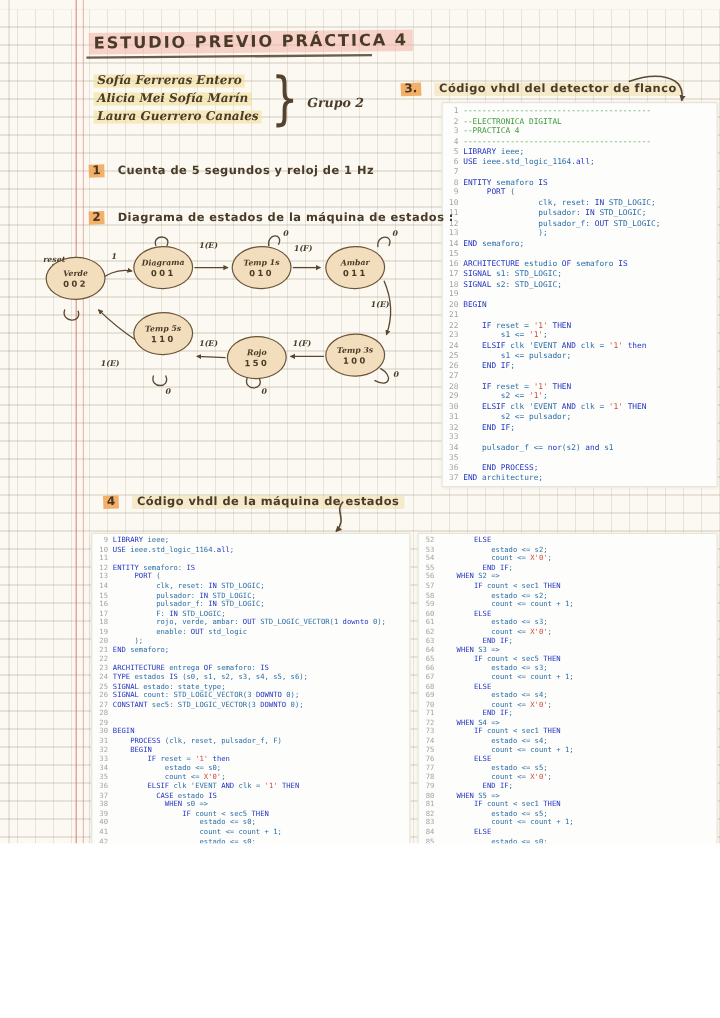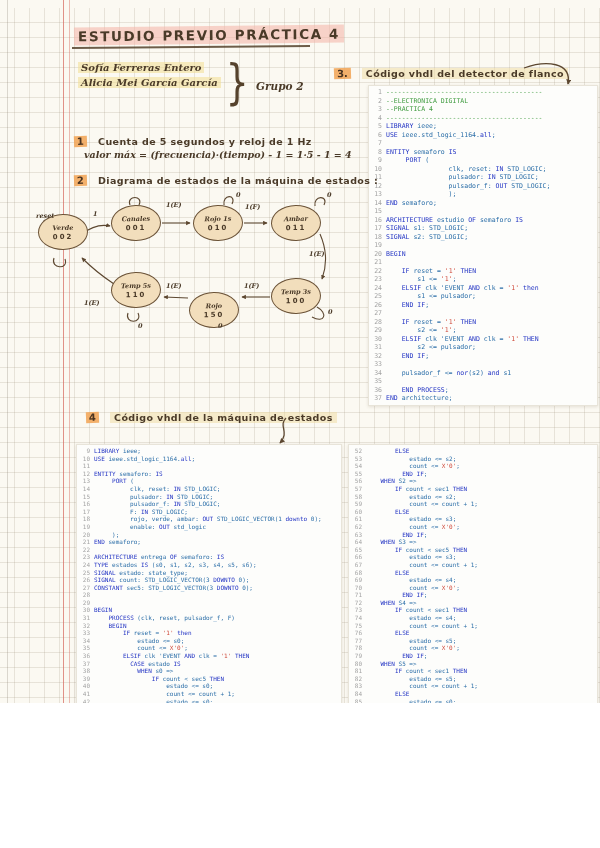--- a/index.html
+++ b/index.html
@@ -73,21 +73,22 @@
   <div class="margin-line m1"></div>
   <div class="margin-line m2"></div>
 
   <div class="title hand-print">
     <span class="hl-pink">ESTUDIO PREVIO PRÁCTICA 4</span>
   </div>
   <div class="title-underline"></div>
 
   <div class="authors hand-script">
     <div><span class="hl-yellow">Sofía Ferreras Entero</span></div>
-    <div><span class="hl-yellow">Alicia Mei García García</span></div>
+    <div><span class="hl-yellow">Alicia Mei Sofía Marín</span></div>
+    <div><span class="hl-yellow">Laura Guerrero Canales</span></div>
   </div>
   <div class="brace">}</div>
   <div class="group hand-script">Grupo 2</div>
 
   <div class="sec-head" style="left:334px;top:62px;">
     <span class="num-badge">3.</span>
     <span class="sec-title hl-soft hand-print">Código vhdl del detector de flanco</span>
   </div>
   <svg class="hand-arrow" style="left:522px;top:60px;" width="56" height="30">
     <defs>
@@ -135,21 +136,20 @@
       <div class="code-line"><span class="ln">34</span><span class="ct">    pulsador_f &lt;= <span class="tok-kw">nor</span>(s2) <span class="tok-kw">and</span> s1</span></div>
       <div class="code-line"><span class="ln">35</span><span class="ct"></span></div>
       <div class="code-line"><span class="ln">36</span><span class="ct">    <span class="tok-kw">END</span> <span class="tok-kw">PROCESS</span>;</span></div>
       <div class="code-line"><span class="ln">37</span><span class="ct"><span class="tok-kw">END</span> architecture;</span></div>
     </div>
 
   <div class="sec-head" style="left:74px;top:130px;">
     <span class="num-badge">1</span>
     <span class="sec-title hand-print">Cuenta de 5 segundos y reloj de 1 Hz</span>
   </div>
-  <div class="formula hand-script">valor máx = (frecuencia)·(tiempo) - 1 = 1·5 - 1 = 4</div>
 
   <div class="sec-head" style="left:74px;top:169px;">
     <span class="num-badge">2</span>
     <span class="sec-title hand-print">Diagrama de estados de la máquina de estados :</span>
   </div>
 
   <div class="diagram">
     <svg width="310" height="152">
       <defs>
           <marker id="ah2" markerWidth="6" markerHeight="6" refX="3.5" refY="2" orient="auto">
@@ -172,40 +172,40 @@
         <path d="M 168 119 C 164 130 183 130 178 119"></path>
         <path d="M 90 117 C 86 128 105 128 100 117"></path>
         <path d="M 16 62 C 12 73 31 74 27 63"></path>
       </g>
     </svg>
   <div class="state-node" style="left: 0px; top: 18px;">
         <span class="sn-name">Verde</span>
         <span class="sn-code">002</span>
       </div>
       <div class="state-node" style="left: 73px; top: 9px;">
-        <span class="sn-name">Canales</span>
+        <span class="sn-name">Diagrama</span>
         <span class="sn-code">001</span>
       </div>
       <div class="state-node" style="left: 155px; top: 9px;">
-        <span class="sn-name">Rojo 1s</span>
+        <span class="sn-name">Temp 1s</span>
         <span class="sn-code">010</span>
       </div>
       <div class="state-node" style="left: 233px; top: 9px;">
         <span class="sn-name">Ambar</span>
         <span class="sn-code">011</span>
       </div>
       <div class="state-node" style="left: 233px; top: 82px;">
         <span class="sn-name">Temp 3s</span>
         <span class="sn-code">100</span>
       </div>
-      <div class="state-node" style="left: 151px; top: 96px;">
+      <div class="state-node" style="left: 151px; top: 84px;">
         <span class="sn-name">Rojo</span>
         <span class="sn-code">150</span>
       </div>
-      <div class="state-node" style="left: 73px; top: 76px;">
+      <div class="state-node" style="left: 73px; top: 64px;">
         <span class="sn-name">Temp 5s</span>
         <span class="sn-code">110</span>
       </div>
       <span class="edge-label" style="left: -2px; top: 16px;">reset</span>
       <span class="edge-label" style="left: 55px; top: 14px;">1</span>
       <span class="edge-label" style="left: 128px; top: 5px;">1(E)</span>
       <span class="edge-label" style="left: 198px; top: -5px;">0</span>
       <span class="edge-label" style="left: 207px; top: 7px;">1(F)</span>
       <span class="edge-label" style="left: 289px; top: -5px;">0</span>
       <span class="edge-label" style="left: 271px; top: 54px;">1(E)</span>

